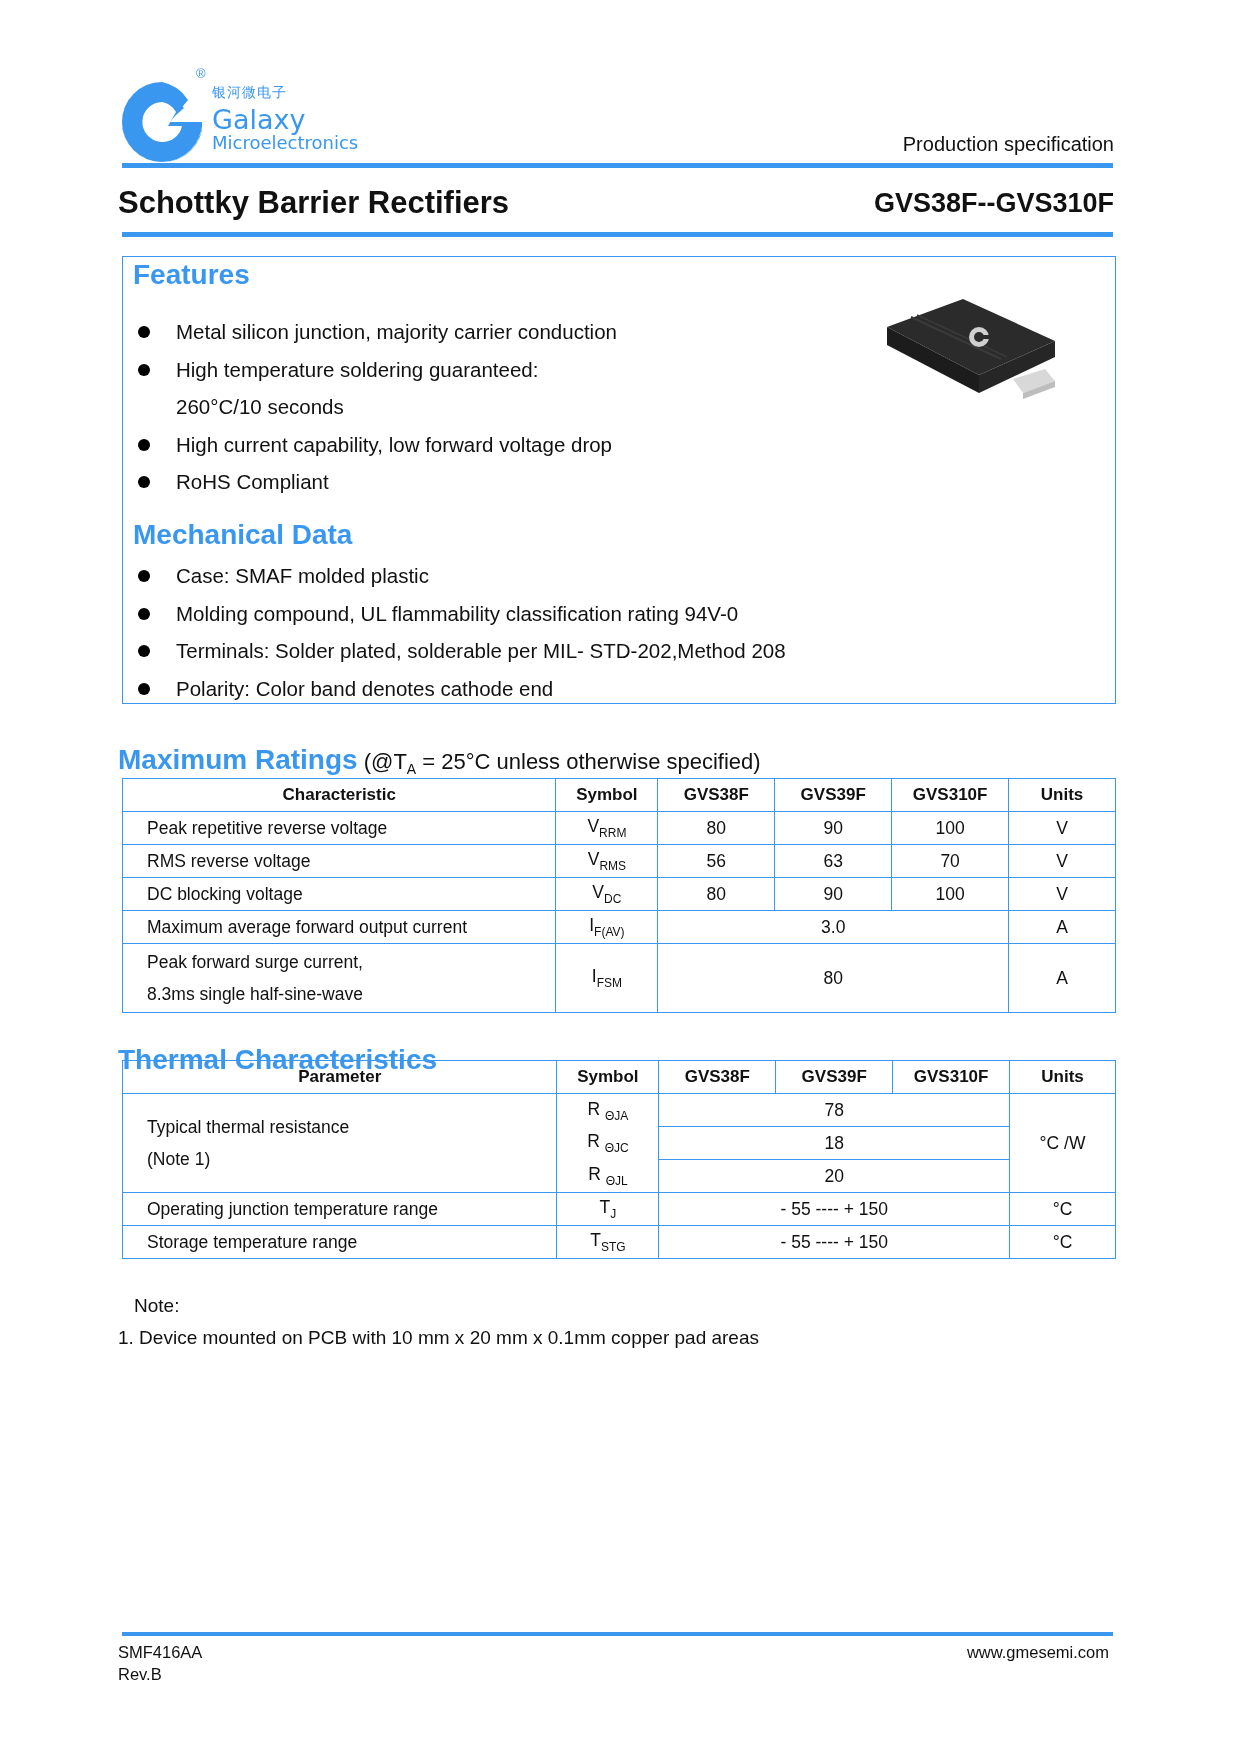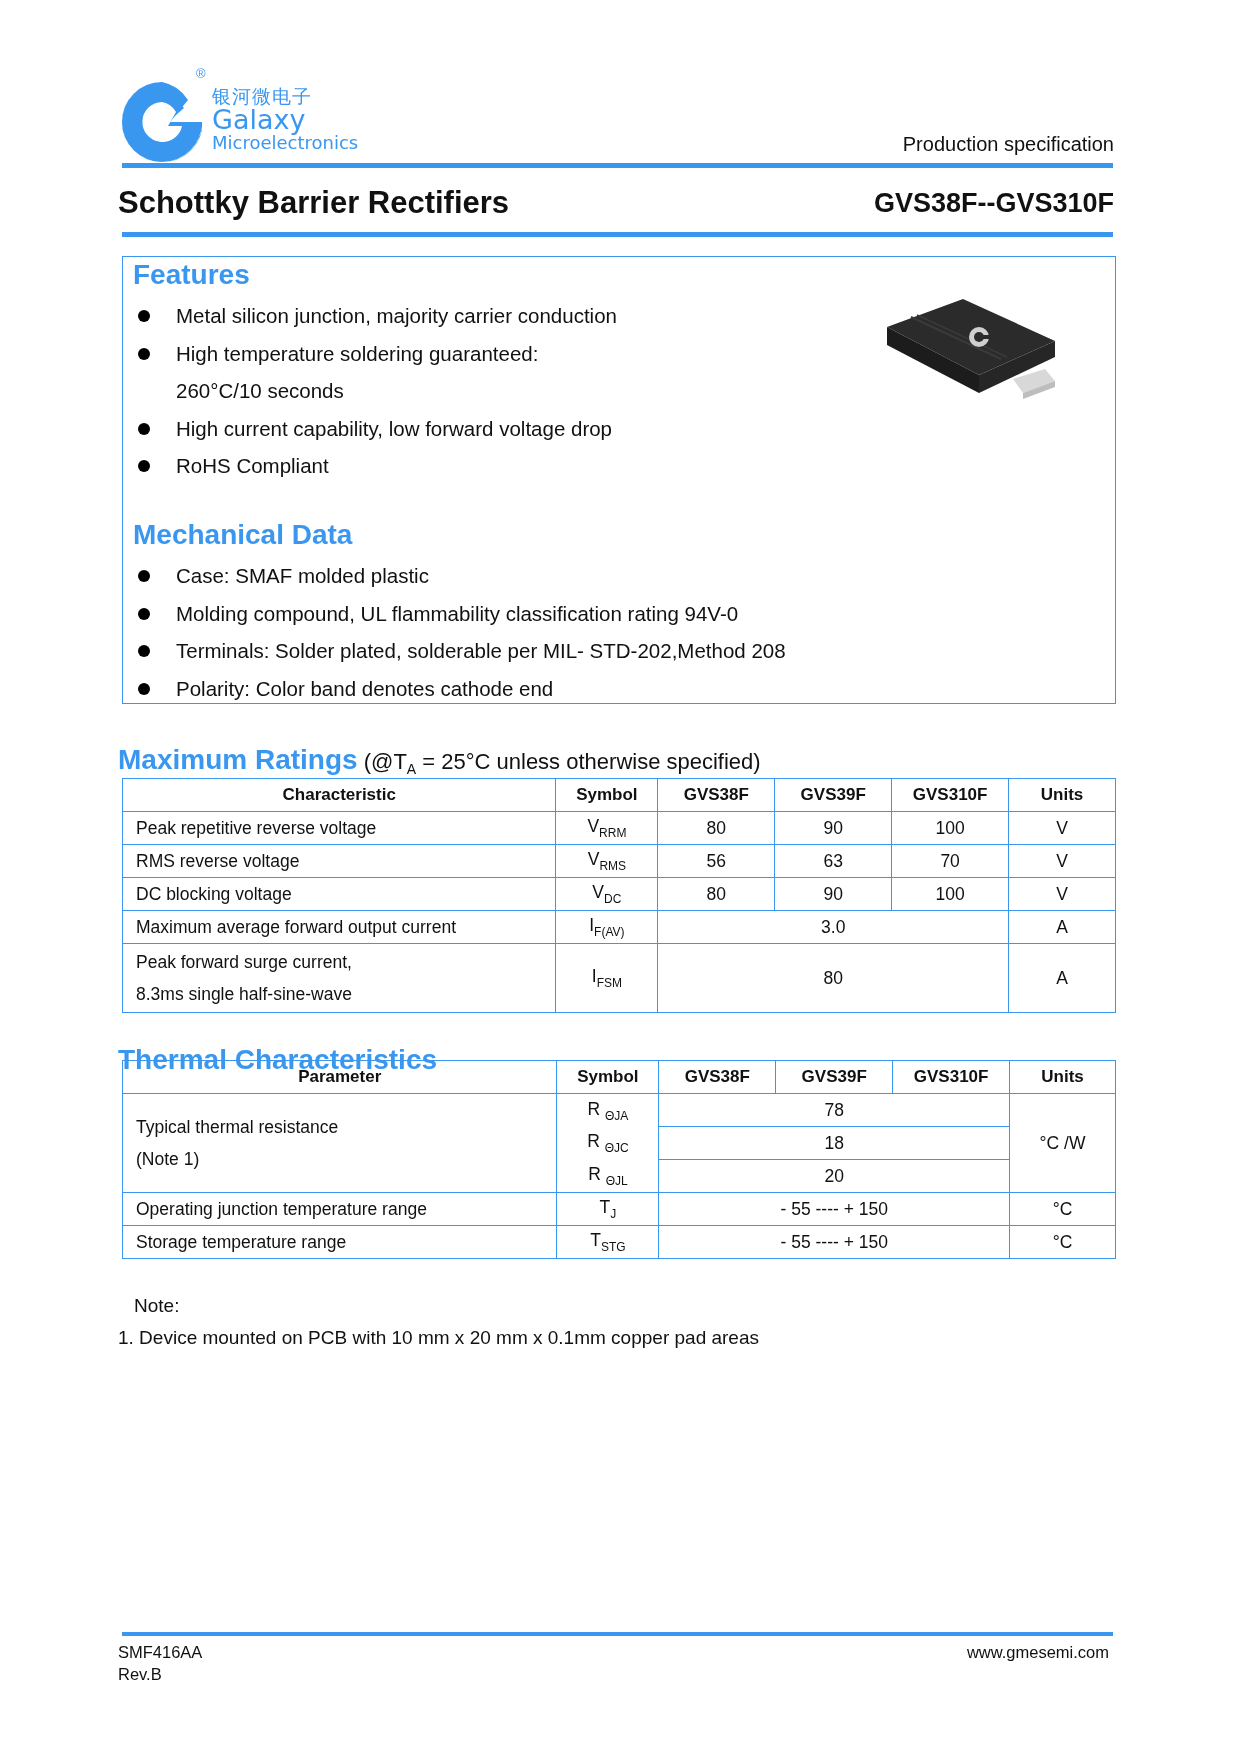--- a/index.html
+++ b/index.html
@@ -2,21 +2,21 @@
 <html><head>
 <meta charset="utf-8">
 <style>
   * { box-sizing: border-box; margin: 0; padding: 0; }
   html, body { width: 1241px; height: 1754px; background: #ffffff; }
   body { position: relative; font-family: "Liberation Sans", sans-serif; color: #111; }
 
   .logo { position: absolute; left: 118px; top: 66px; width: 270px; height: 100px; }
   .logo .g-mark { position: absolute; left: 0; top: 12px; }
   .logo .reg { position: absolute; left: 78px; top: 0px; font-size: 13px; color: #3a97f0; }
-  .logo .cn { position: absolute; left: 94px; top: 18px; font-size: 19px; color: #3a97f0; letter-spacing: 1px; font-family: "DejaVu Sans", sans-serif; }
+  .logo .cn { position: absolute; left: 94px; top: 18px; font-size: 14px; color: #3a97f0; letter-spacing: 1px; font-family: "DejaVu Sans", sans-serif; }
   .logo .name { position: absolute; left: 94px; top: 38px; font-size: 27px; color: #3a97f0; font-family: "DejaVu Sans", sans-serif; }
   .logo .sub { position: absolute; left: 94px; top: 66px; font-size: 18px; color: #3a97f0; font-family: "DejaVu Sans", sans-serif; }
 
   .prod-spec { position: absolute; right: 127px; top: 133px; font-size: 20px; color: #111; }
   .rule { position: absolute; left: 122px; width: 991px; height: 5px; background: #3a97f0; }
   .rule.r1 { top: 163px; }
   .rule.r2 { top: 232px; }
   .rule.footer { top: 1632px; height: 4px; }
 
   .doc-title { position: absolute; left: 118px; top: 185px; font-size: 31px; font-weight: bold; }
@@ -30,21 +30,21 @@
 
   .chip { position: absolute; left: 760px; top: 40px; }
 
   .mr-title { position: absolute; left: 118px; top: 744px; font-size: 22px; }
   .mr-title .h { color: #3a97f0; font-weight: bold; font-size: 28px; }
   .mr-title sub { font-size: 14px; }
 
   table.spec { position: absolute; left: 122px; width: 994px; border-collapse: collapse; font-size: 17.5px; }
   table.spec td, table.spec th { border: 1.5px solid #3a97f0; text-align: center; vertical-align: middle; font-weight: normal; }
   table.spec th { font-weight: bold; font-size: 17px; height: 33px; }
-  table.spec td.left { text-align: left; padding-left: 13px; }
+  table.spec td.left { text-align: left; padding-left: 24px; }
   table.spec td { height: 33px; }
   table.spec .sym sub { font-size: 12px; }
   table.spec .two-line { line-height: 32px; padding-top: 2px; padding-bottom: 2px; }
 
   .tc-title { position: absolute; left: 118px; top: 1044px; color: #3a97f0; font-weight: bold; font-size: 28px; }
 
   .note-h { position: absolute; left: 134px; top: 1295px; font-size: 19px; }
   .note-1 { position: absolute; left: 118px; top: 1327px; font-size: 19px; }
 
   .foot-code { position: absolute; left: 118px; top: 1643px; font-size: 16.5px; }
@@ -67,21 +67,21 @@
 </div>
 
 <div class="prod-spec">Production specification</div>
 <div class="rule r1"></div>
 <div class="doc-title">Schottky Barrier Rectifiers</div>
 <div class="part-range">GVS38F--GVS310F</div>
 <div class="rule r2"></div>
 
 <div class="feat-box">
   <div class="section-h" style="left:10px; top:2px;">Features</div>
-  <ul class="bullets" style="top:40px;">
+  <ul class="bullets" style="top:56px;">
     <li><span class="dot"></span><span>Metal silicon junction, majority carrier conduction</span></li>
     <li><span class="dot"></span><span>High temperature soldering guaranteed:</span></li>
     <li class="cont"><span>260°C/10 seconds</span></li>
     <li><span class="dot"></span><span>High current capability, low forward voltage drop</span></li>
     <li><span class="dot"></span><span>RoHS Compliant</span></li>
   </ul>
 
   <div class="section-h" style="left:10px; top:262px;">Mechanical Data</div>
   <ul class="bullets" style="top:300px;">
     <li><span class="dot"></span><span>Case: SMAF molded plastic</span></li>

